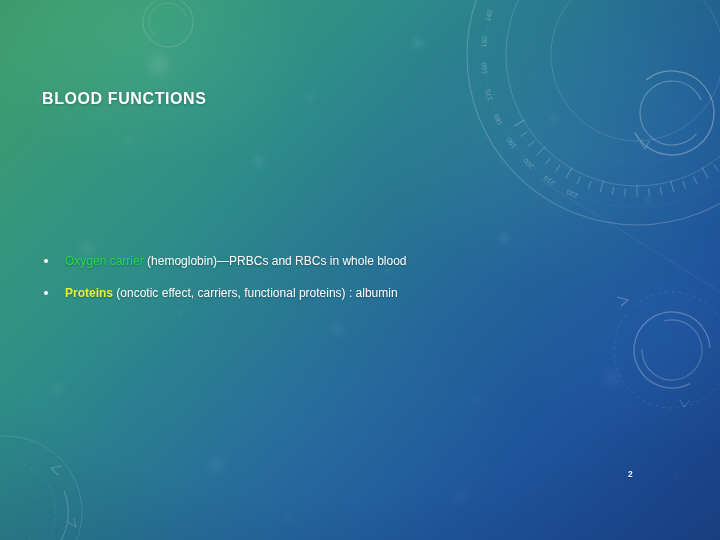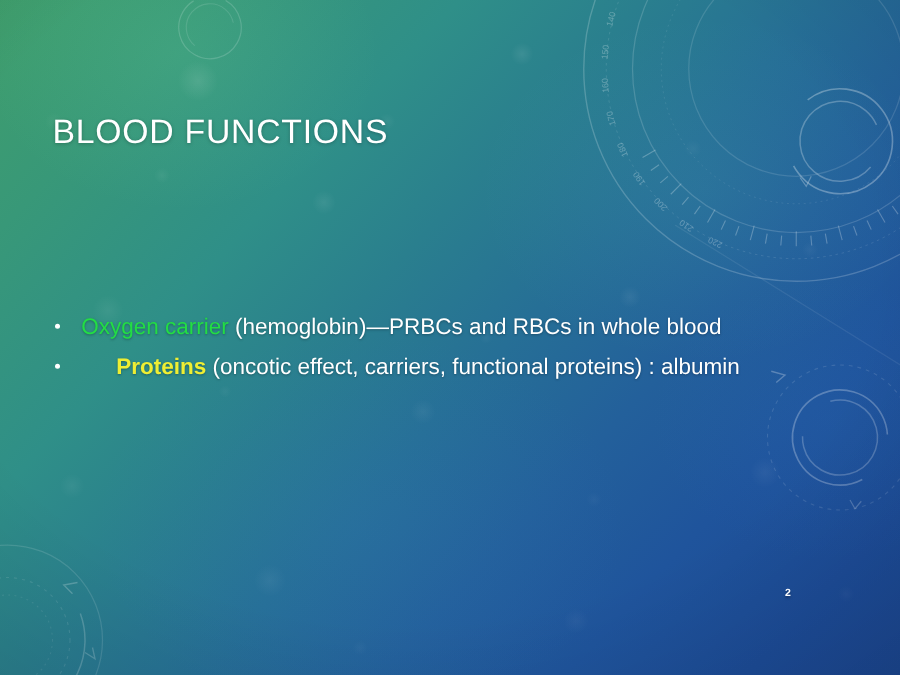--- a/index.html
+++ b/index.html
@@ -84,40 +84,40 @@
     position: absolute;
     pointer-events: none;
   }
 
   
   #title {
     position: absolute;
     left: 42px;
     top: 90px;
     color: #ffffff;
-    font-size: 27px;
-    font-weight: 400;
+    font-size: 16px;
+    font-weight: 700;
     letter-spacing: 0.6px;
     text-shadow: 0 1px 3px rgba(0,0,0,0.25);
     white-space: nowrap;
   }
 
   
   #body {
     position: absolute;
     left: 40px;
     top: 251px;
     width: 620px;
   }
   .bullet {
     position: relative;
     padding-left: 25px;
     margin-bottom: 10.5px;
     color: #ffffff;
-    font-size: 18px;
+    font-size: 12px;
     line-height: 21px;
     font-weight: 400;
     text-shadow: 0 1px 2px rgba(0,0,0,0.30);
     white-space: nowrap;
   }
   .bullet .dot {
     position: absolute;
     left: 4px;
     top: 8px;
     width: 4px;
@@ -281,21 +281,21 @@
 
   <div id="body">
 
     <div class="bullet">
       <span class="dot"></span>
       <span class="kw" style="color: rgb(34, 221, 68);">Oxygen carrier</span><span> (hemoglobin)—PRBCs and RBCs in whole blood</span>
     </div>
 
 
     <div class="bullet">
-      <span class="kw kw-bold" style="color: rgb(238, 238, 51); margin-left: 28px;">Proteins</span><span> (oncotic effect, carriers, functional proteins) :  albumin</span>
+      <span class="kw kw-bold" style="color: rgb(238, 238, 51);">Proteins</span><span> (oncotic effect, carriers, functional proteins) :  albumin</span>
       <span class="dot"></span>
     </div>
 
 
   </div>
 
   <div id="page-number">2</div>
 
 </div>
 

